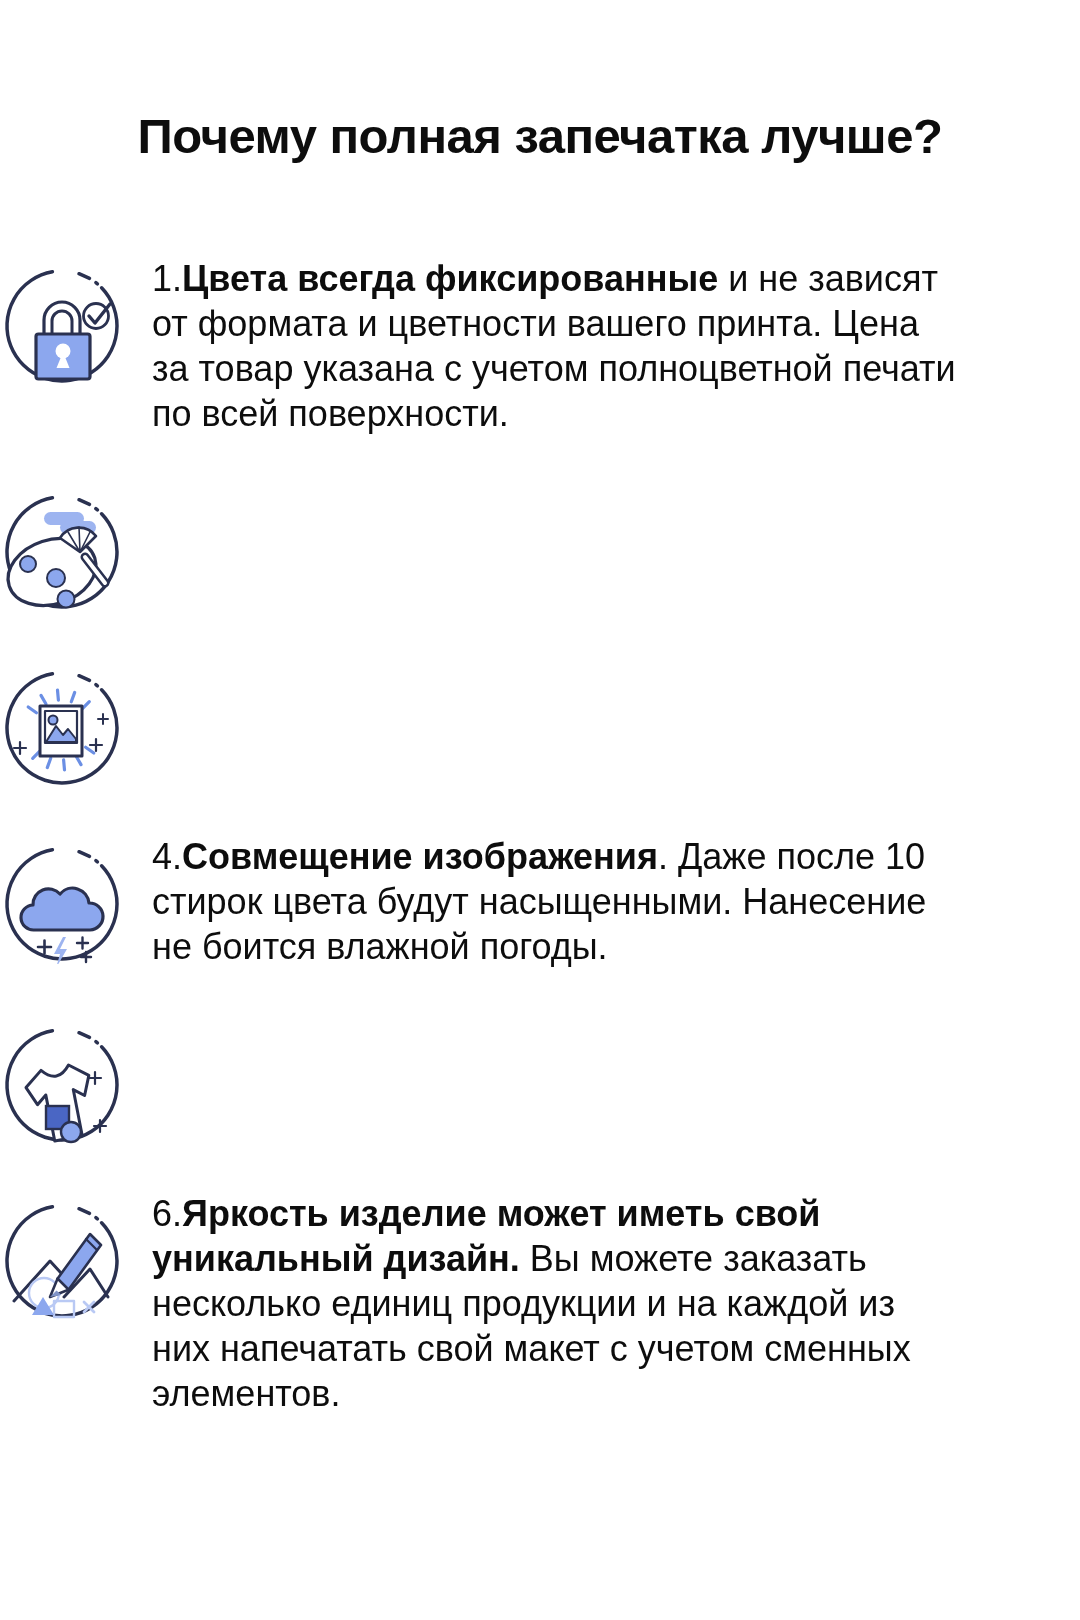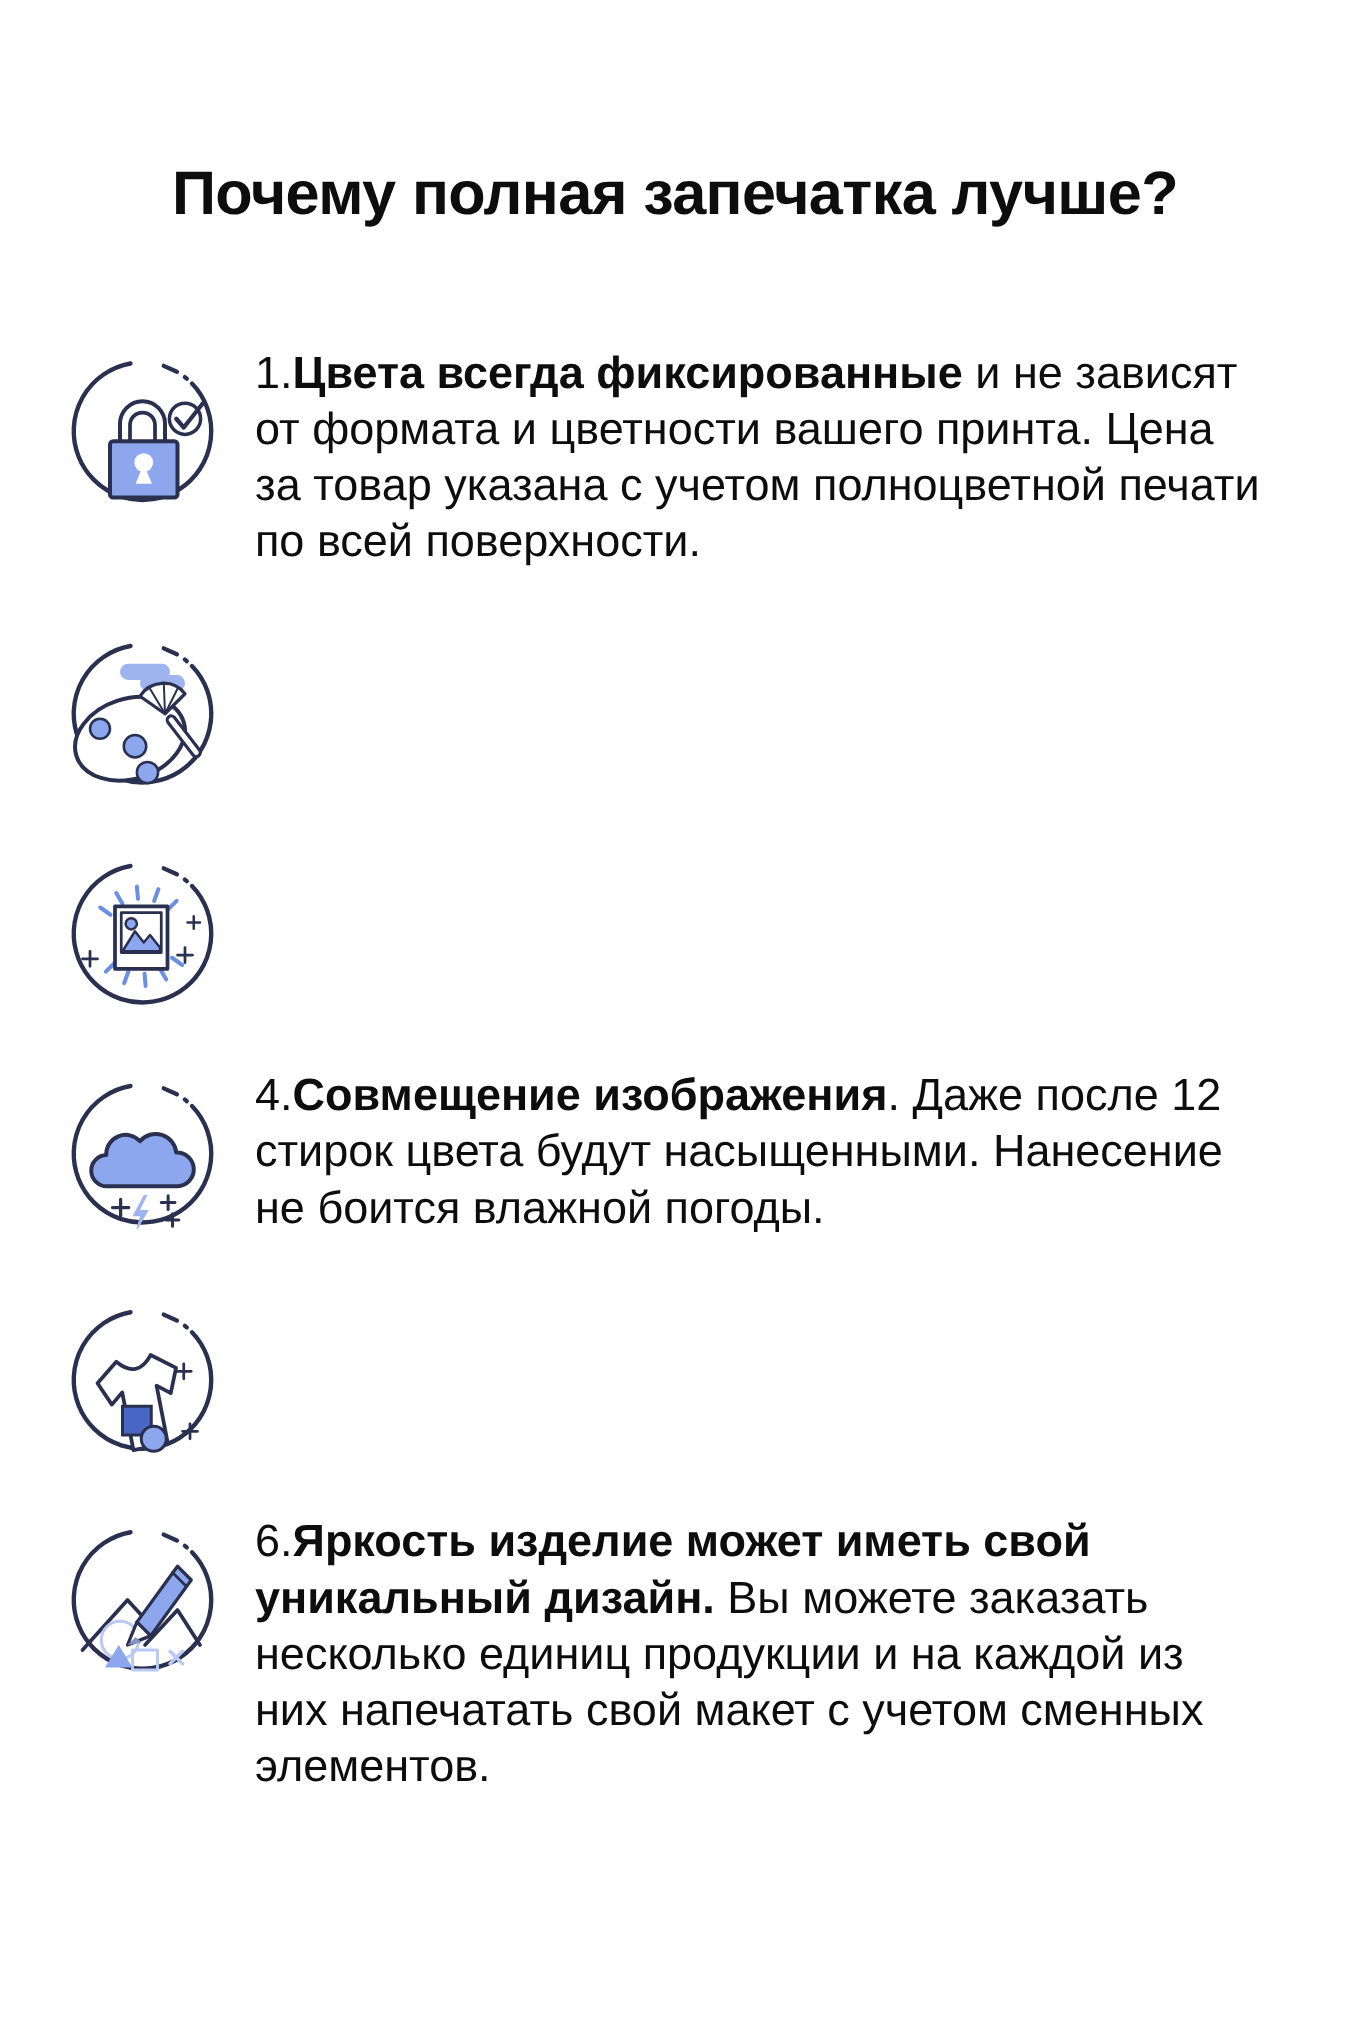--- a/index.html
+++ b/index.html
@@ -12,34 +12,33 @@
     --bg:#ffffff;
   }
   *{margin:0;padding:0;box-sizing:border-box;}
   html,body{background:var(--bg);}
   body{
     width:1080px;height:1620px;
     font-family:"Liberation Sans","DejaVu Sans",sans-serif;
     color:var(--text);
     overflow:hidden;
   }
-  .page{width:1080px;height:1456px;position:relative;margin-top:19px;}
+  .page{width:1080px;height:1456px;position:relative;}
   .title{
     text-align:center;
     font-size:49px;
     font-weight:bold;
     padding-top:108px;
     letter-spacing:-0.5px;
   }
   .items{
     margin-top:92px;
     display:flex;
     flex-direction:column;
     gap:46px;
-    padding-left:52px;
     padding-right:70px;
   }
   .item{
     display:flex;
     align-items:flex-start;
   }
   .icon-wrap{
     width:124px;height:124px;
     flex:0 0 124px;
     margin-top:6px;
@@ -146,21 +145,21 @@
           <path class="ol" stroke-width="3.5" d="M101.6 25.8 A55 55 0 1 1 52.4 9.8"></path>
           <path class="ol" stroke-width="3.5" d="M79 11.7 L89.5 16.4"></path>
           <path class="ol" stroke-width="3.5" d="M95.9 20.7 L97.4 21.9"></path>
           <path class="peri" stroke-width="3.2" d="M34 90 a12.5 12.5 0 0 1 -1 -25 a15.5 15.5 0 0 1 27 -11 a16.5 16.5 0 0 1 29 9 a13 13 0 0 1 1 27 z"></path>
           <path class="light-solid" d="M63 97 L54 114 L60 114 L56 128 L67 109 L60 109 L66 97 Z"></path>
           <path class="ol" stroke-width="2.6" d="M38 107 H51 M44.5 100.5 V113.5"></path>
           <path class="ol" stroke-width="2.4" d="M77 103 H88 M82.5 97.5 V108.5"></path>
           <path class="ol" stroke-width="2.4" d="M81 117 H91 M86 112 V122"></path>
         </svg>
       </div>
-      <p class="text"><span>4.</span><b>Совмещение изображения</b><span>. Даже после 12 стирок цвета будут насыщенными. Нанесение не боится влажной погоды.</span></p>
+      <p class="text"><span>4.</span><b>Совмещение изображения</b><span>. Даже после 10 стирок цвета будут насыщенными. Нанесение не боится влажной погоды.</span></p>
     </div>
 
     <div class="item">
       <div class="icon-wrap">
         <svg viewBox="0 0 124 124">
           <path class="ol" stroke-width="3.5" d="M101.6 25.8 A55 55 0 1 1 52.4 9.8"></path>
           <path class="ol" stroke-width="3.5" d="M79 11.7 L89.5 16.4"></path>
           <path class="ol" stroke-width="3.5" d="M95.9 20.7 L97.4 21.9"></path>
           <g transform="rotate(-11 62 84)">
             <path class="wht" stroke-width="3" d="M48 46 Q62 63 76 46 L94 60 L86 79 L76 71 L76 118 L48 118 L48 71 L38 79 L30 60 Z"></path>

